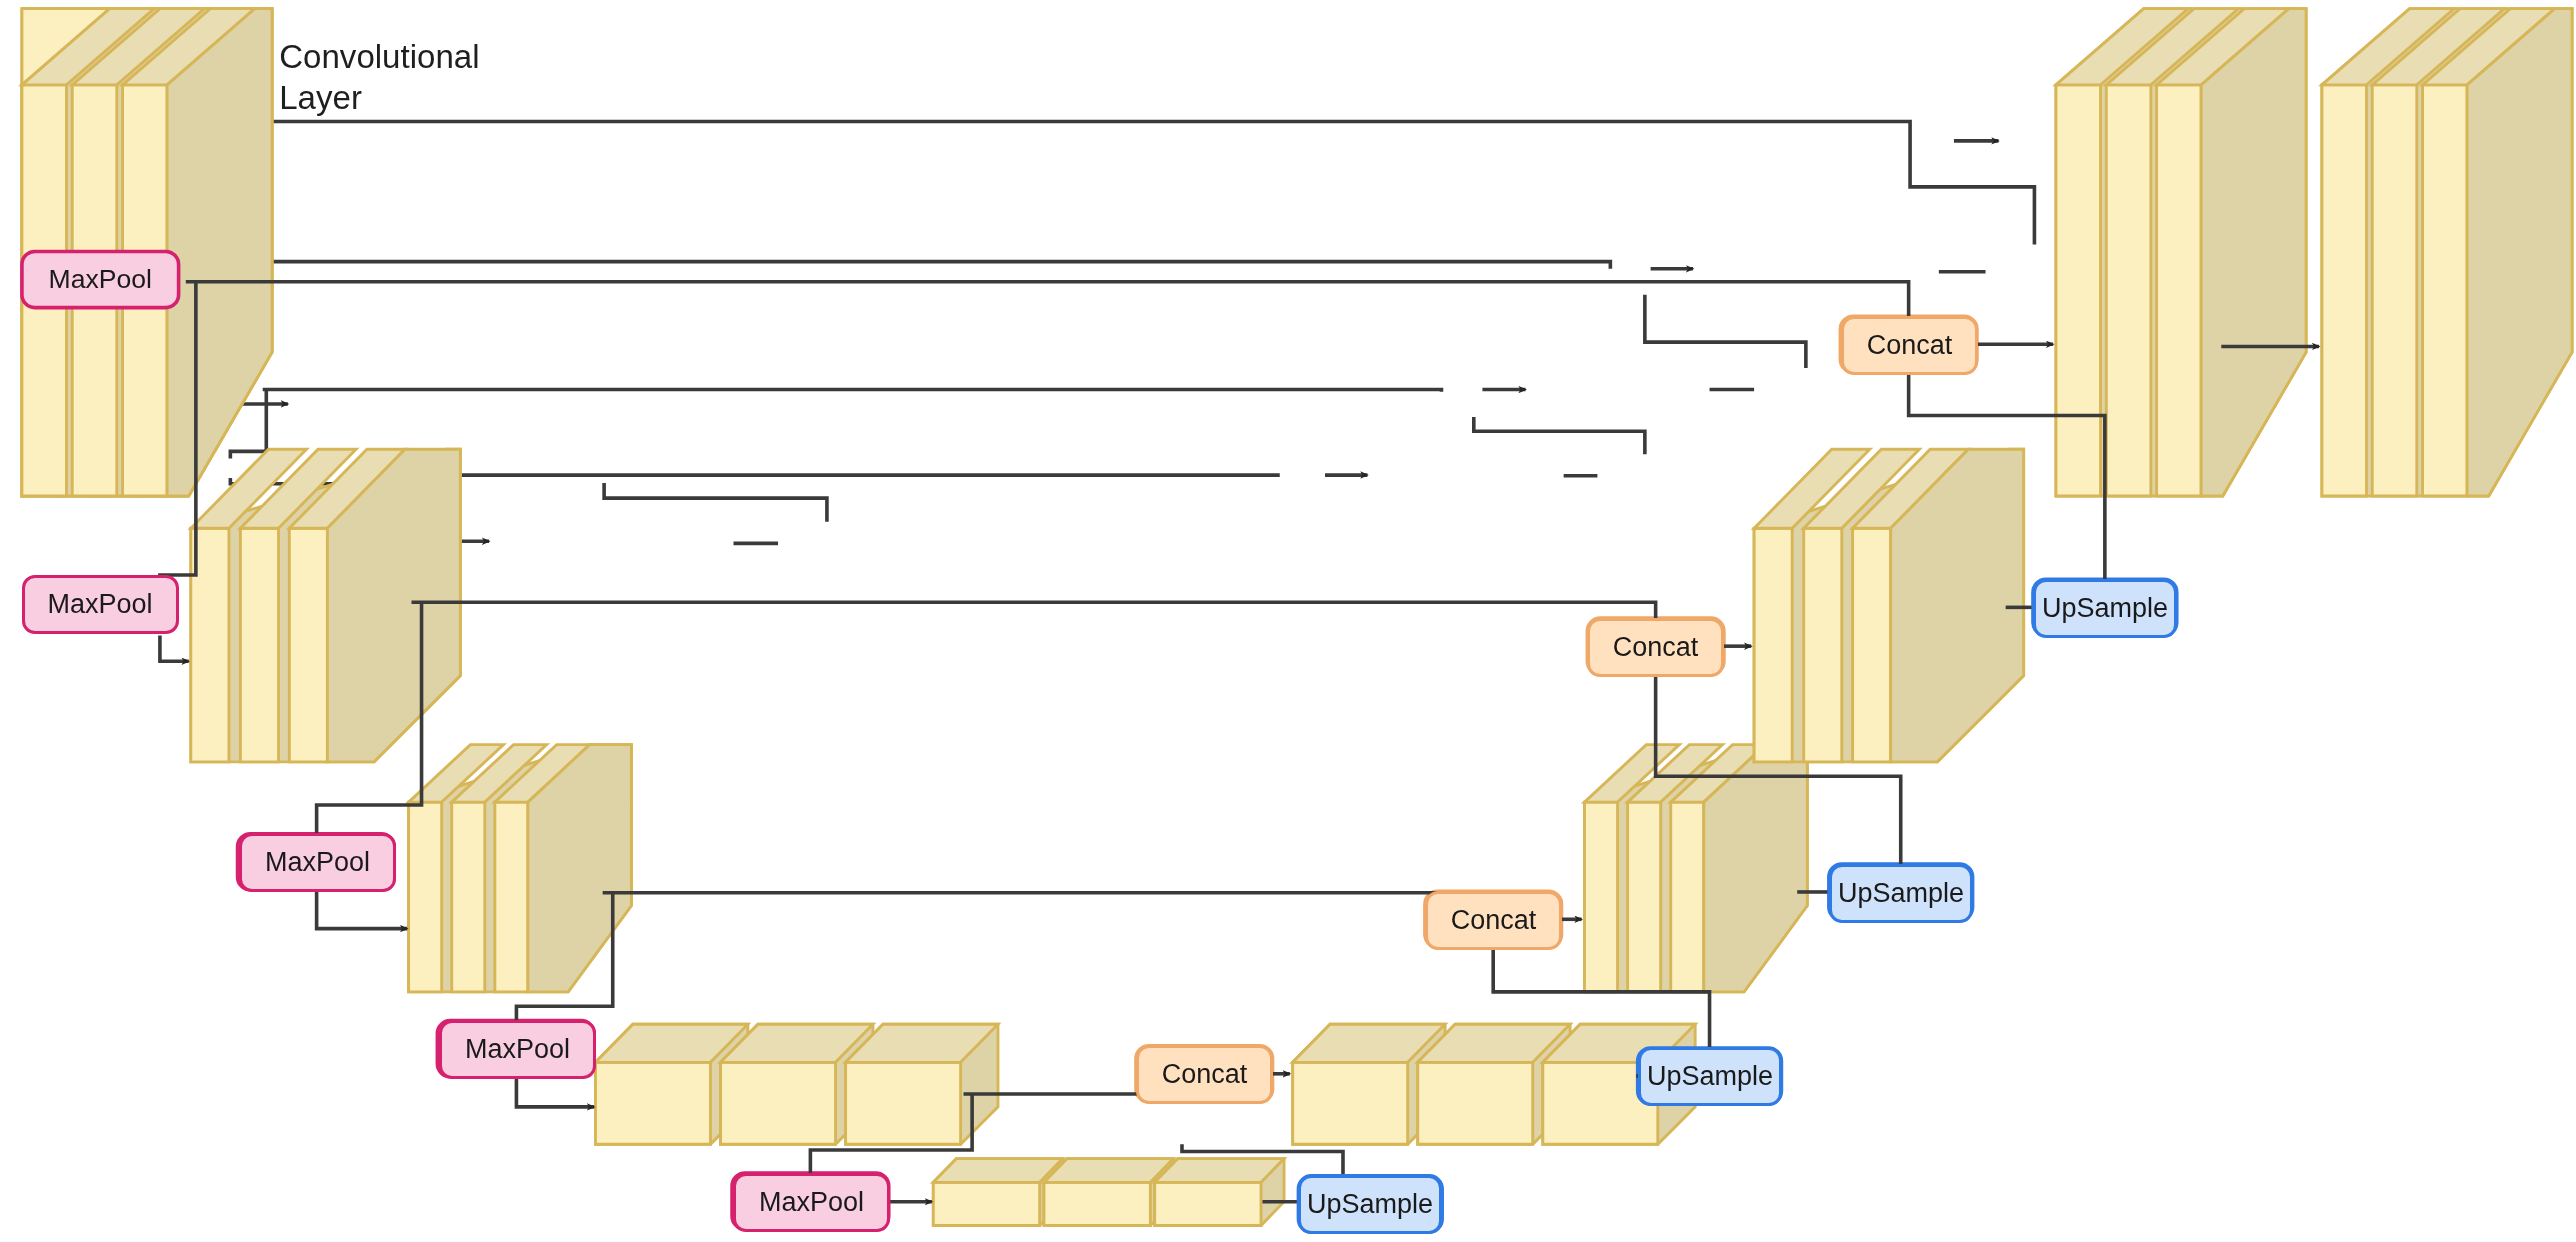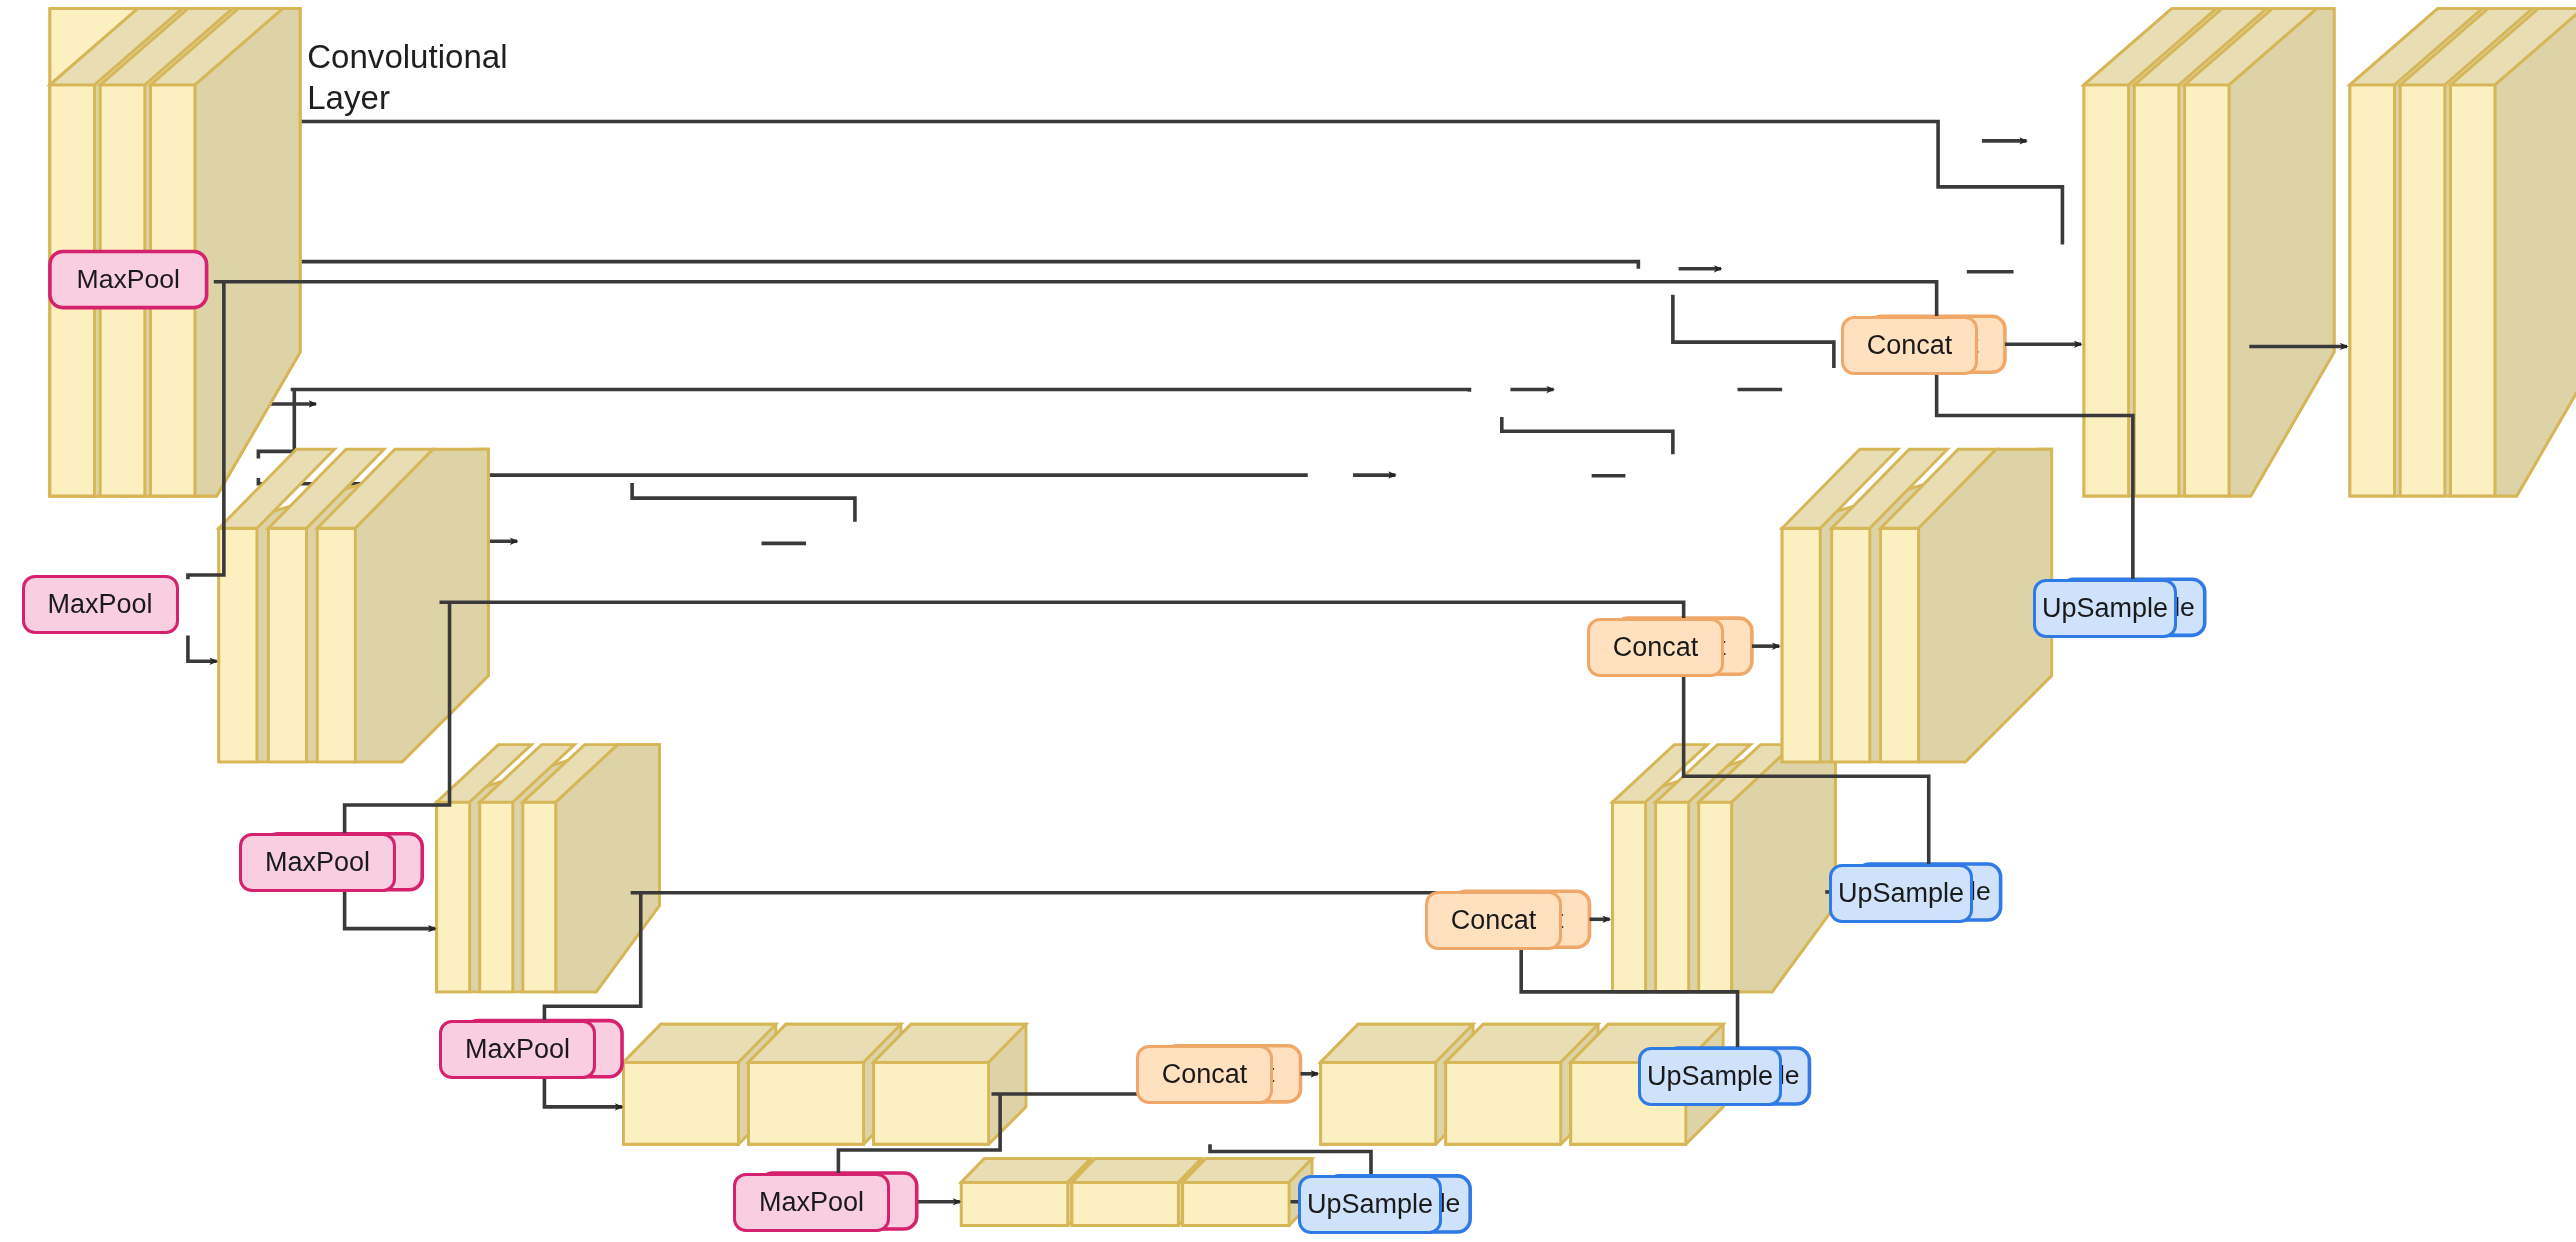--- a/index.html
+++ b/index.html
@@ -1,17 +1,17 @@
 <!DOCTYPE html>
 <html style="font-size:11.5px"><head>
 <meta charset="utf-8">
 <style>
   html,body{margin:0;padding:0;background:#ffffff;}
   body{width:2576px;height:1242px;font-family:"Liberation Sans",sans-serif;overflow:hidden;}
-  #stage{position:relative;width:2096px;height:1242px;background:#fff;padding-left:28px;}
+  #stage{position:relative;width:2096px;height:1242px;background:#fff;}
   svg{display:block;}
   .nodeLabel{font-family:"Liberation Sans",sans-serif;font-weight:400;text-anchor:middle;dominant-baseline:middle;fill:#1a1a1a;}
   .annot{font-family:"Liberation Sans",sans-serif;fill:#1f1f1f;}
 </style>
 </head>
 <body>
 
 <div id="stage">
 <svg width="2576" height="1242" viewBox="0 0 3583 1728" xmlns="http://www.w3.org/2000/svg">
   <defs>

